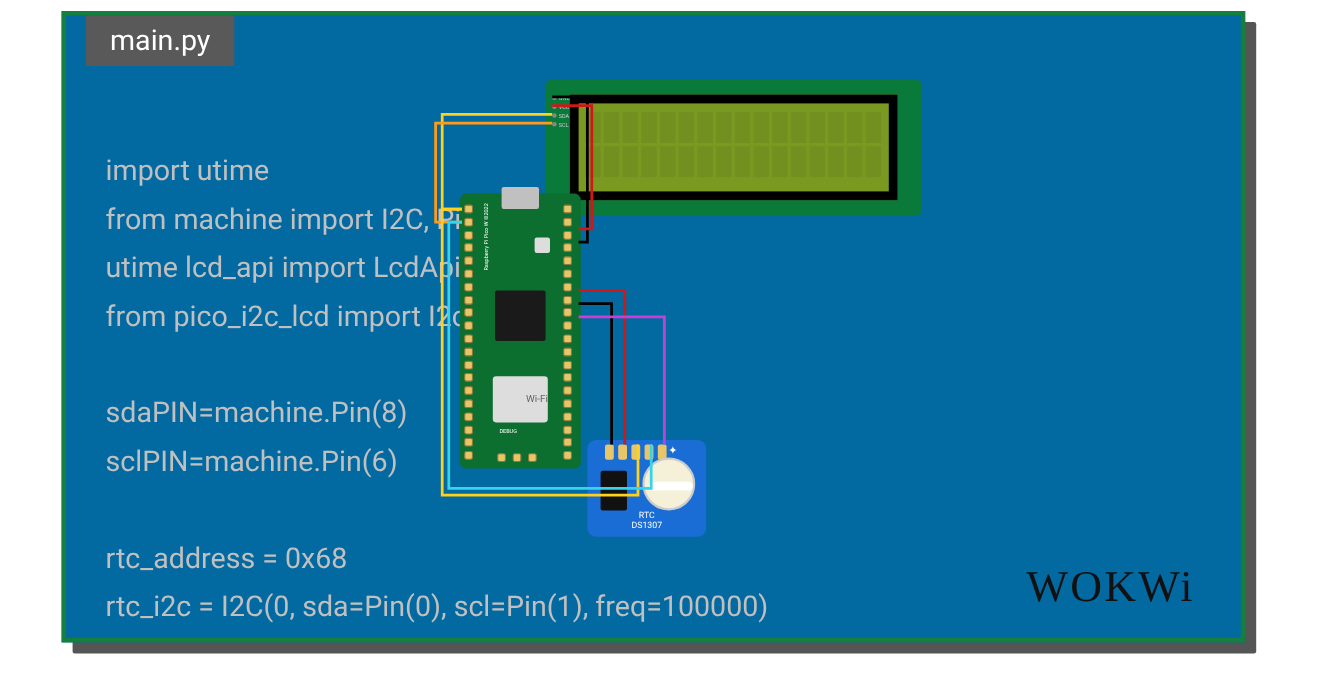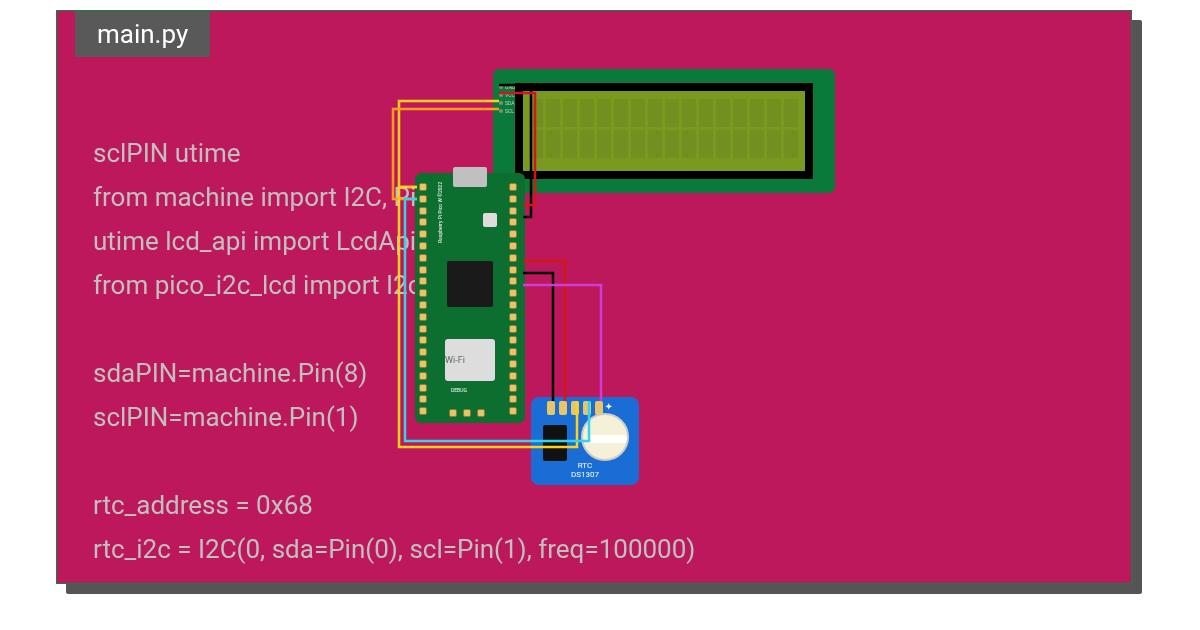--- a/index.html
+++ b/index.html
@@ -18,22 +18,22 @@
       height: 574px;
       background: #555;
       border-radius: 2px;
     }
     .card {
       position: absolute;
       left: 56px;
       top: 10px;
       width: 1076px;
       height: 574px;
-      background: #be185d;
-      border: 1px solid #15803d;
+      background: #0369a1;
+      border: 4px solid #15803d;
       overflow: hidden;
     }
     .tab {
       position: absolute;
       left: 18px;
       top: 0;
       background: #595959;
       color: #fff;
       padding: 8px 22px;
       font-size: 26px;
@@ -139,21 +139,21 @@
       left: 30px;
       top: 166px;
       width: 50px;
       height: 42px;
       background: #ddd;
       border-radius: 3px;
       font-size: 9px;
       color: #666;
       display: flex;
       align-items: center;
-      justify-content: flex-start;
+      justify-content: flex-end;
     }
     .pico-usb {
       position: absolute;
       left: 38px;
       top: -6px;
       width: 34px;
       height: 20px;
       background: #c0c0c0;
       border-radius: 2px;
     }
@@ -281,27 +281,27 @@
 <body>
 
 <div class="card-shadow"></div>
 <div class="card">
 
   <div class="tab">
     <span>main.py</span>
   </div>
 
   <div class="code">
-<span>sclPIN utime</span>
+<span>import utime</span>
 <span>from machine import I2C, Pin</span>
 <span>utime lcd_api import LcdApi</span>
 <span>from pico_i2c_lcd import I2cLcd</span>
 <span></span>
 <span>sdaPIN=machine.Pin(8)</span>
-<span>sclPIN=machine.Pin(1)</span>
+<span>sclPIN=machine.Pin(6)</span>
 <span></span>
 <span>rtc_address = 0x68</span>
 <span>rtc_i2c = I2C(0, sda=Pin(0), scl=Pin(1), freq=100000)</span></div>
 
   <div class="diagram">
 
     <div class="lcd-outer">
       <div class="lcd-pins">
         <div><span class="lcd-pin-dot"></span><span>GND</span></div>
         <div><span class="lcd-pin-dot"></span><span>VCC</span></div>
@@ -432,14 +432,17 @@
 
       <path d="M 168 204 L 198 204 L 198 332" stroke="#000" stroke-width="2.5" fill="none"></path>
       <path d="M 168 192 L 210 192 L 210 332" stroke="#d01818" stroke-width="2.5" fill="none"></path>
       <path d="M 62 118 L 44 118 L 44 378 L 222 378 L 222 332" stroke="#ffd11a" stroke-width="2.5" fill="none"></path>
       <path d="M 62 130 L 50 130 L 50 372 L 234 372 L 234 332" stroke="#36d4e8" stroke-width="2.5" fill="none"></path>
       <path d="M 168 216 L 246 216 L 246 332" stroke="#c93fd6" stroke-width="2.5" fill="none"></path>
     </svg>
 
   </div>
 
+  <div class="logo">
+    <span>WOKWi</span>
+  </div>
 
 </div>
 
 </body></html>

